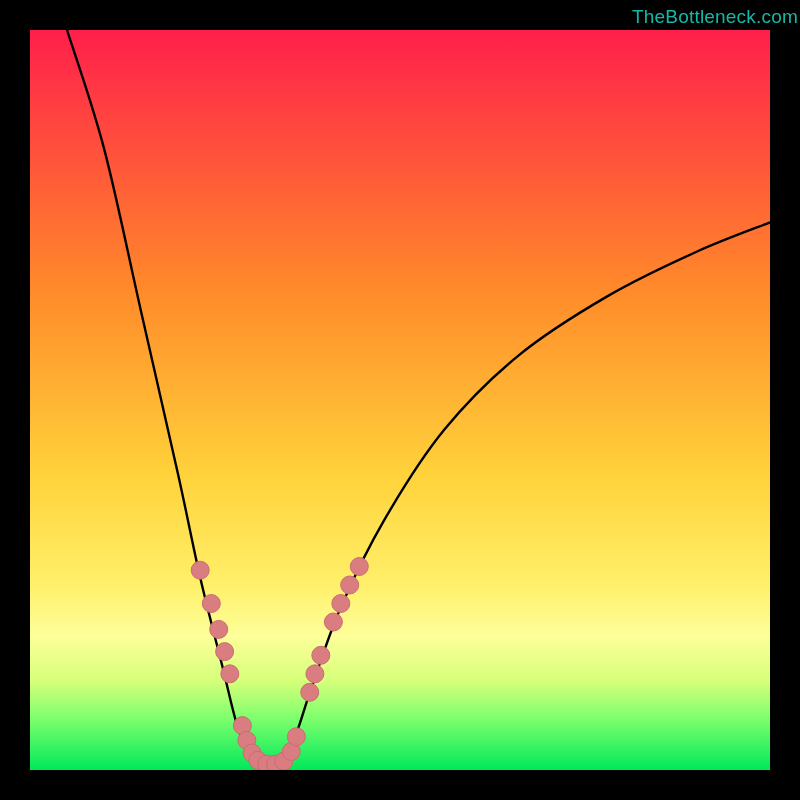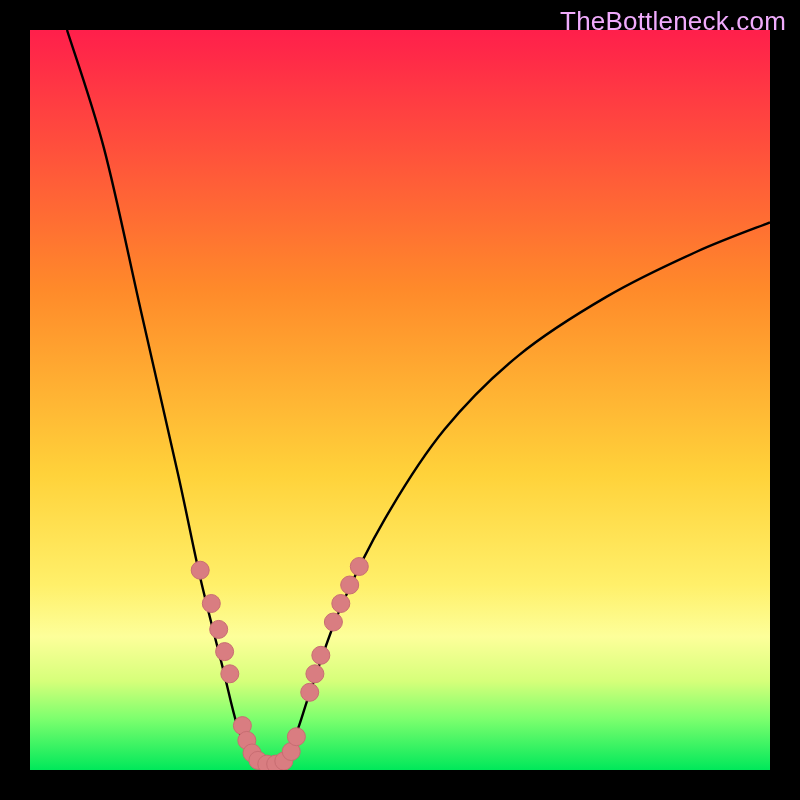--- a/index.html
+++ b/index.html
@@ -19,23 +19,23 @@
     height: 740px;
     overflow: hidden;
   }
   .gradient {
     position: absolute;
     inset: 0;
   }
   .watermark {
     position: absolute;
     top: 6px;
-    right: 14px;
-    color: #f0abfc;
-    font-size: 26px;
+    right: 2px;
+    color: #14b8a6;
+    font-size: 19px;
     font-weight: 500;
     letter-spacing: 0.2px;
   }
   svg.curve {
     position: absolute;
     inset: 0;
     width: 100%;
     height: 100%;
   }
 </style>

